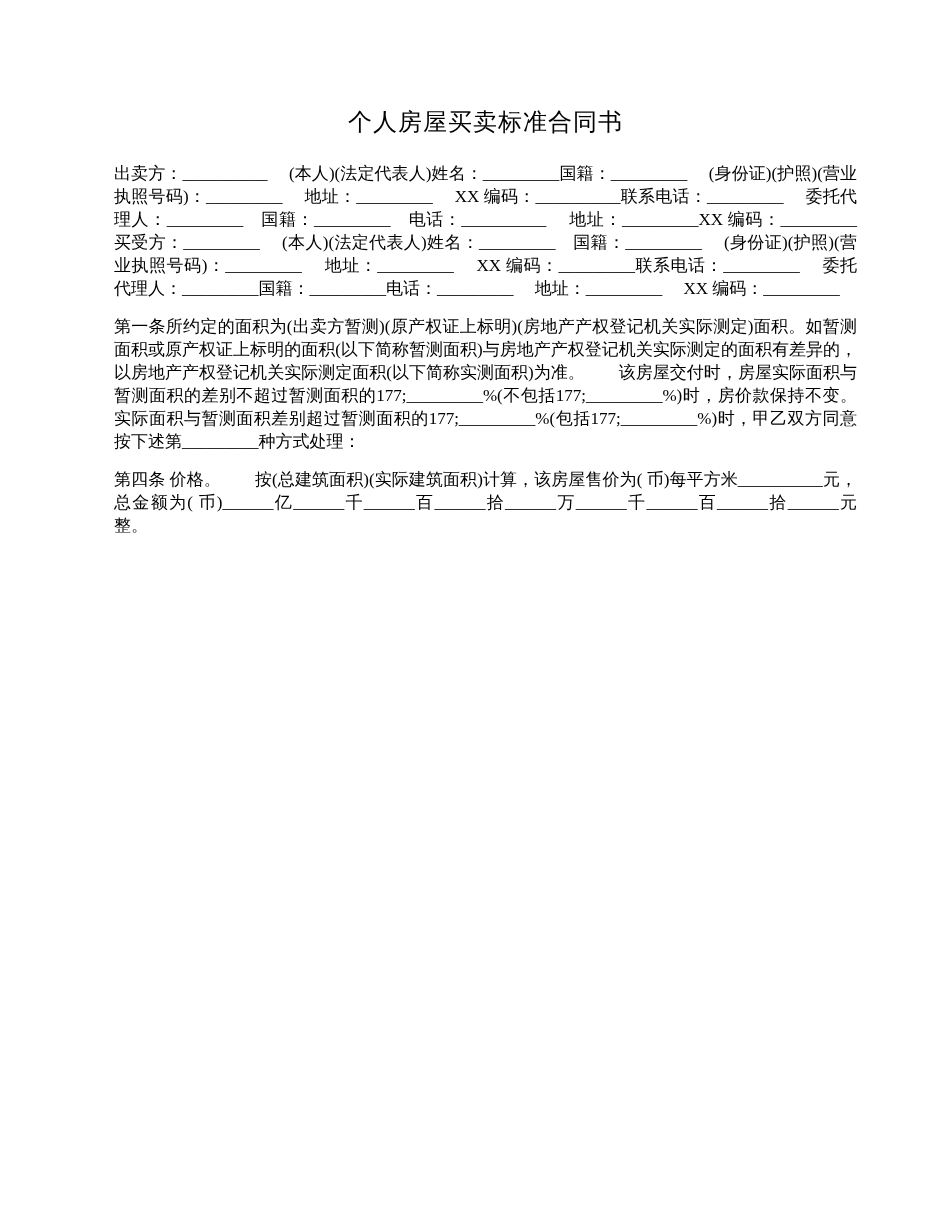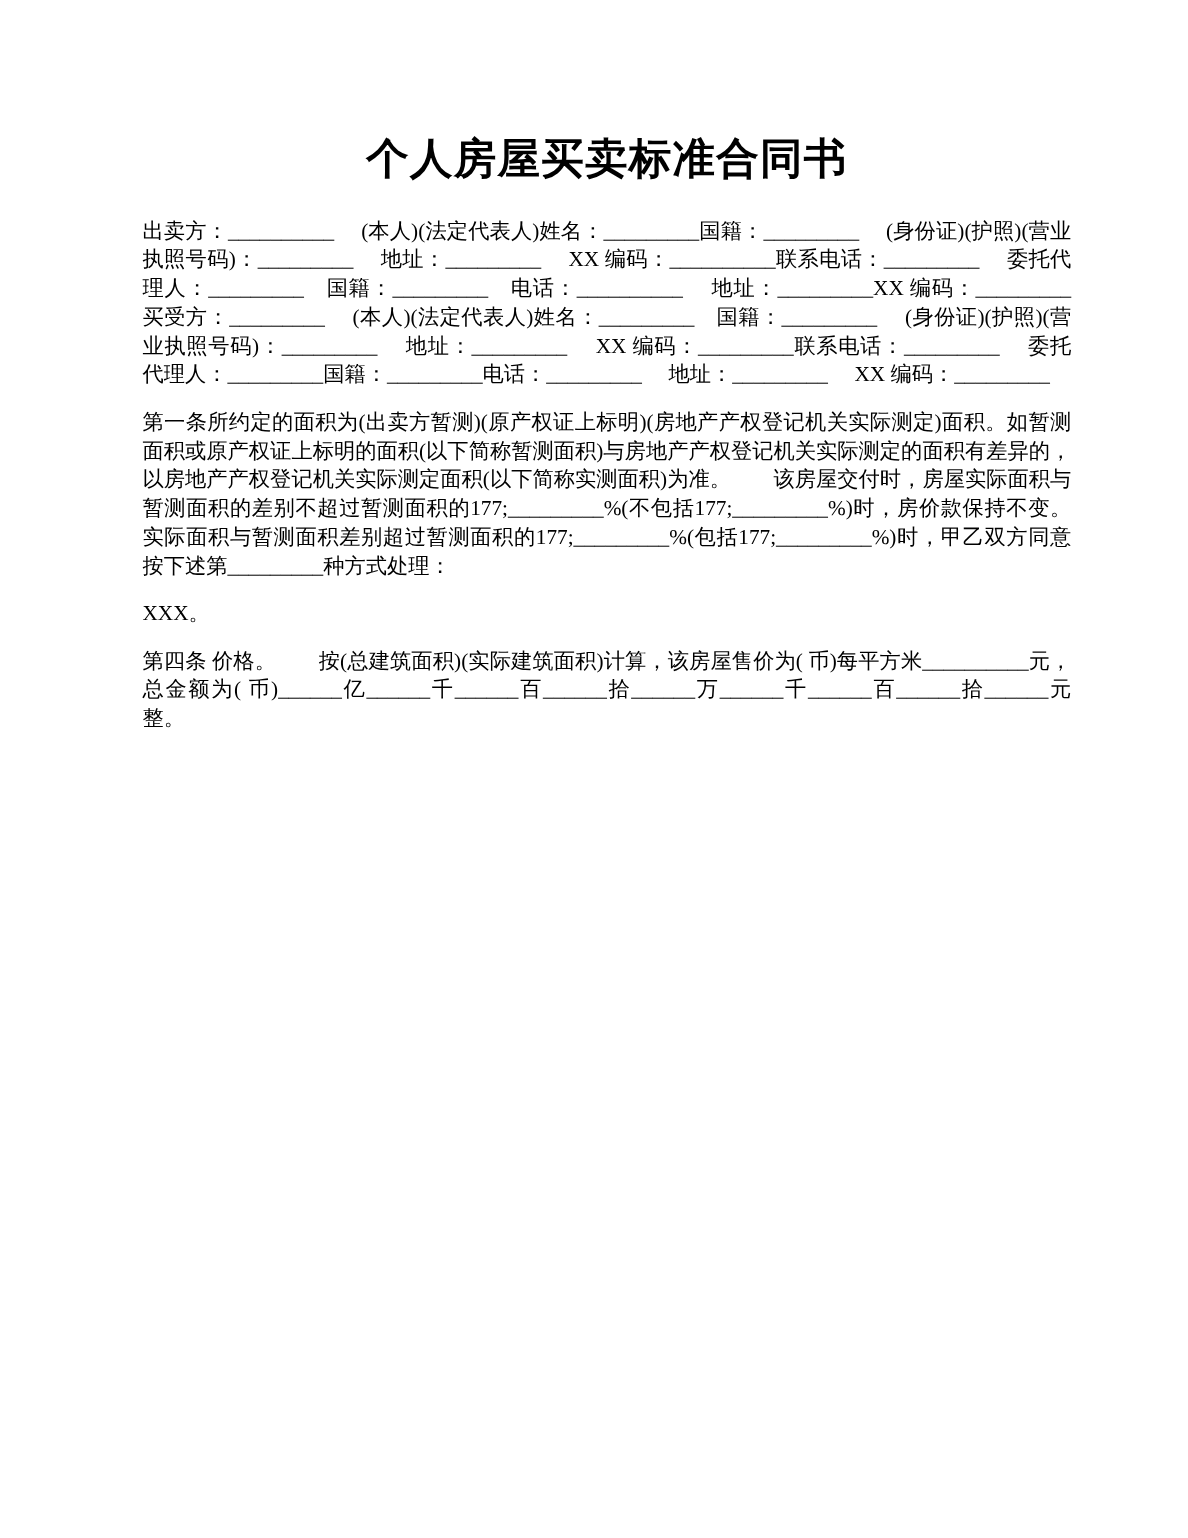--- a/index.html
+++ b/index.html
@@ -13,22 +13,22 @@
     height: 1230px;
     background: #ffffff;
     box-sizing: border-box;
     padding: 108px 93px 40px 114px;
     font-family: "Liberation Serif", "DejaVu Serif", serif;
     color: #000000;
     overflow: hidden;
   }
   .doc-title {
     text-align: center;
-    font-size: 34px;
-    font-weight: bold;
+    font-size: 24px;
+    font-weight: normal;
     line-height: 1.15;
     margin: 0 0 26px 0;
     letter-spacing: 1px;
     font-family: "Liberation Sans", "DejaVu Sans", sans-serif;
   }
   .doc-body {
     font-size: 17px;
     line-height: 23px;
   }
   .para {
@@ -42,16 +42,15 @@
   }
 </style>
 </head>
 <body>
 
 <div class="page">
   <h1 class="doc-title">个人房屋买卖标准合同书</h1>
   <div class="doc-body">
     <p class="para">出卖方：__________　 (本人)(法定代表人)姓名：_________国籍：_________　 (身份证)(护照)(营业执照号码)：_________　 地址：_________　 XX 编码：__________联系电话：_________　 委托代理人：_________　国籍：_________　电话：__________　 地址：_________XX 编码：_________　 买受方：_________　 (本人)(法定代表人)姓名：_________　国籍：_________　 (身份证)(护照)(营业执照号码)：_________　 地址：_________　 XX 编码：_________联系电话：_________　 委托代理人：_________国籍：_________电话：_________　 地址：_________　 XX 编码：_________</p>
     <p class="para">第一条所约定的面积为(出卖方暂测)(原产权证上标明)(房地产产权登记机关实际测定)面积。如暂测面积或原产权证上标明的面积(以下简称暂测面积)与房地产产权登记机关实际测定的面积有差异的，以房地产产权登记机关实际测定面积(以下简称实测面积)为准。　　该房屋交付时，房屋实际面积与暂测面积的差别不超过暂测面积的177;_________%(不包括177;_________%)时，房价款保持不变。　　实际面积与暂测面积差别超过暂测面积的177;_________%(包括177;_________%)时，甲乙双方同意按下述第_________种方式处理：</p>
-    <p class="para">XXX。</p>
     <p class="para">第四条 价格。　　按(总建筑面积)(实际建筑面积)计算，该房屋售价为( 币)每平方米__________元，总金额为( 币)______亿______千______百______拾______万______千______百______拾______元整。</p>
   </div>
 </div>
 
 </body></html>

